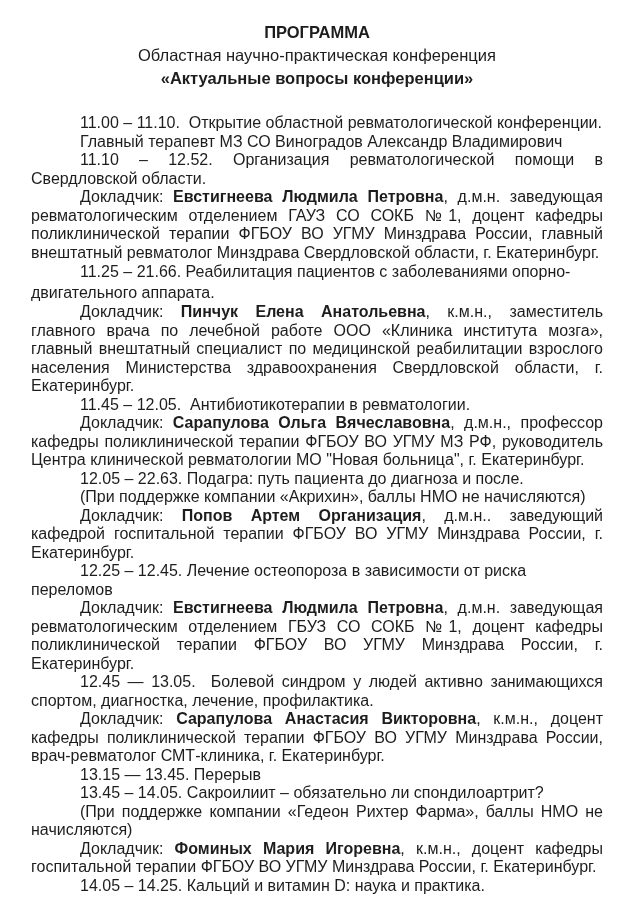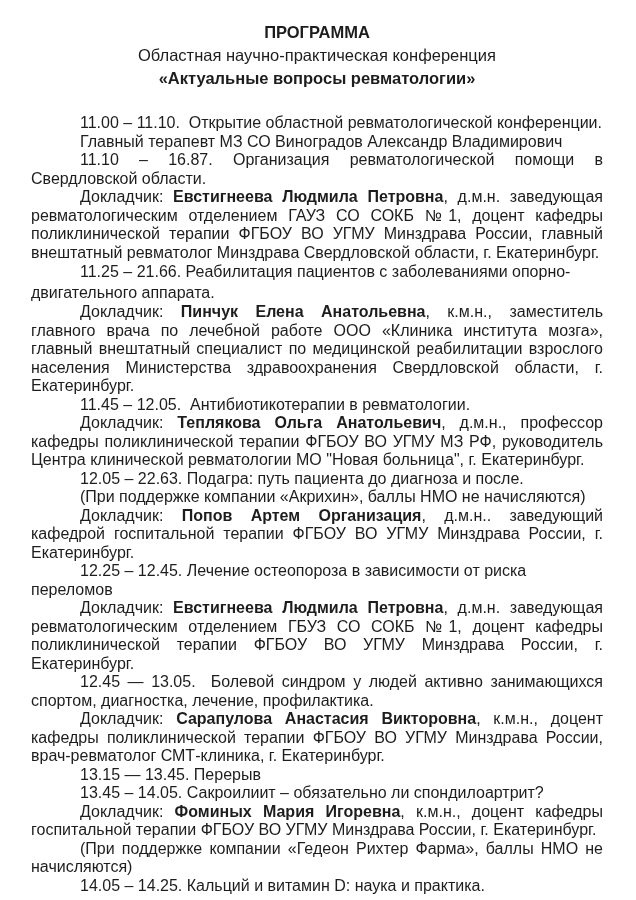--- a/index.html
+++ b/index.html
@@ -42,39 +42,39 @@
   strong { font-weight: bold; }
 </style>
 </head>
 <body>
 
 <div class="page">
 
   <header class="title-block">
     <div class="t-bold">ПРОГРАММА</div>
     <div>Областная научно-практическая конференция</div>
-    <div class="t-bold">«Актуальные вопросы ревматологии»</div>
+    <div class="t-bold">«Актуальные вопросы конференции»</div>
   </header>
 
   <main class="body-block">
     <p class="para">11.00 – 11.10.&nbsp; Открытие областной ревматологической конференции.</p>
     <p class="para">Главный терапевт МЗ СО Виноградов Александр Владимирович</p>
-    <p class="para justify">11.10 – 16.87. Организация ревматологической помощи в Свердловской области.</p>
+    <p class="para justify">11.10 – 12.52. Организация ревматологической помощи в Свердловской области.</p>
     <p class="para justify"><span>Докладчик: </span><strong>Евстигнеева Людмила Петровна</strong><span>, д.м.н. заведующая ревматологическим отделением ГАУЗ СО СОКБ №1, доцент кафедры поликлинической терапии ФГБОУ ВО УГМУ Минздрава России, главный внештатный ревматолог Минздрава Свердловской области, г. Екатеринбург.</span></p>
     <p class="para loose">11.25 – 21.66. Реабилитация пациентов с заболеваниями опорно-двигательного аппарата.</p>
     <p class="para justify"><span>Докладчик: </span><strong>Пинчук Елена Анатольевна</strong><span>, к.м.н., заместитель главного врача по лечебной работе ООО «Клиника института мозга», главный внештатный специалист по медицинской реабилитации взрослого населения Министерства здравоохранения Свердловской области, г. Екатеринбург.</span></p>
     <p class="para">11.45 – 12.05.&nbsp; Антибиотикотерапии в ревматологии.</p>
-    <p class="para justify"><span>Докладчик: </span><strong>Теплякова Ольга Анатольевич</strong><span>, д.м.н., профессор кафедры поликлинической терапии ФГБОУ ВО УГМУ МЗ РФ, руководитель Центра клинической ревматологии МО "Новая больница", г. Екатеринбург.</span></p>
+    <p class="para justify"><span>Докладчик: </span><strong>Сарапулова Ольга Вячеславовна</strong><span>, д.м.н., профессор кафедры поликлинической терапии ФГБОУ ВО УГМУ МЗ РФ, руководитель Центра клинической ревматологии МО "Новая больница", г. Екатеринбург.</span></p>
     <p class="para">12.05 – 22.63. Подагра: путь пациента до диагноза и после.</p>
     <p class="para">(При поддержке компании «Акрихин», баллы НМО не начисляются)</p>
     <p class="para justify"><span>Докладчик: </span><strong>Попов Артем Организация</strong><span>, д.м.н.. заведующий кафедрой госпитальной терапии ФГБОУ ВО УГМУ Минздрава России, г. Екатеринбург.</span></p>
     <p class="para">12.25 – 12.45. Лечение остеопороза в зависимости от риска переломов</p>
     <p class="para justify"><span>Докладчик: </span><strong>Евстигнеева Людмила Петровна</strong><span>, д.м.н. заведующая ревматологическим отделением ГБУЗ СО СОКБ №1, доцент кафедры поликлинической терапии ФГБОУ ВО УГМУ Минздрава России, г. Екатеринбург.</span></p>
     <p class="para justify">12.45 — 13.05.&nbsp; Болевой синдром у людей активно занимающихся спортом, диагностка, лечение, профилактика.</p>
     <p class="para justify"><span>Докладчик: </span><strong>Сарапулова Анастасия Викторовна</strong><span>, к.м.н., доцент кафедры поликлинической терапии ФГБОУ ВО УГМУ Минздрава России, врач-ревматолог СМТ-клиника, г. Екатеринбург.</span></p>
     <p class="para">13.15 — 13.45. Перерыв</p>
     <p class="para">13.45 – 14.05. Сакроилиит – обязательно ли спондилоартрит?</p>
+    <p class="para justify">(При поддержке компании «Гедеон Рихтер Фарма», баллы НМО не начисляются)</p>
     <p class="para justify"><span>Докладчик: </span><strong>Фоминых Мария Игоревна</strong><span>, к.м.н., доцент кафедры госпитальной терапии ФГБОУ ВО УГМУ Минздрава России, г. Екатеринбург.</span></p>
-    <p class="para justify">(При поддержке компании «Гедеон Рихтер Фарма», баллы НМО не начисляются)</p>
     <p class="para">14.05 – 14.25. Кальций и витамин D: наука и практика.</p>
   </main>
 
 </div>
 
 </body></html>

